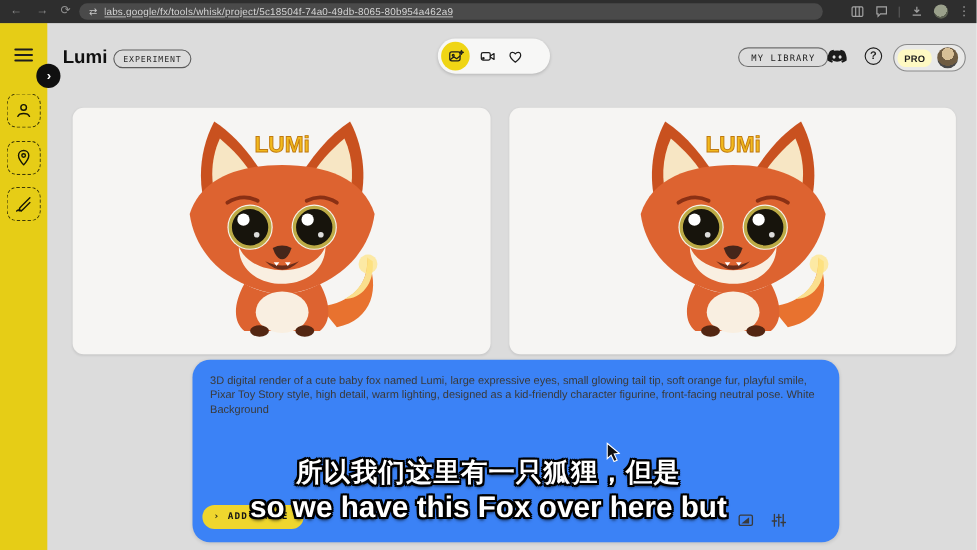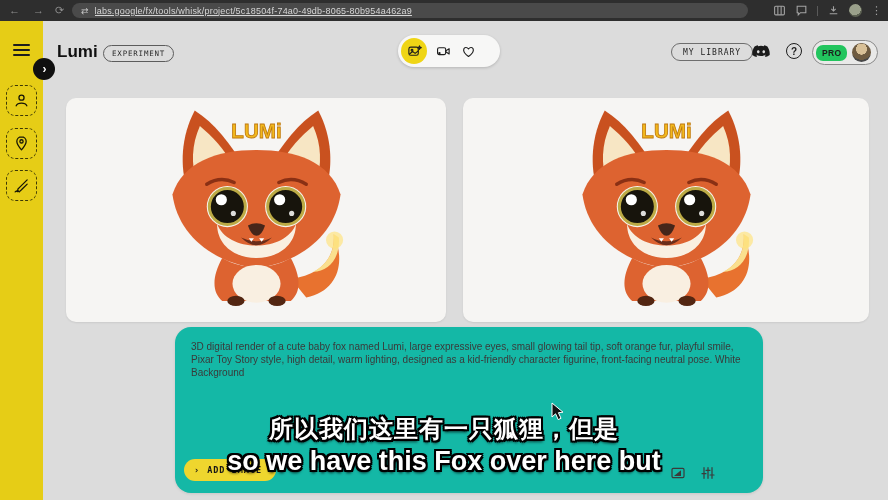--- a/index.html
+++ b/index.html
@@ -51,35 +51,35 @@
     border-radius:11px;background:transparent;padding:0 11px;font-family:"DejaVu Sans Mono",monospace;
     font-size:8px;letter-spacing:1px;color:#1d1d1d;z-index:5;cursor:pointer;}
   .discord{position:absolute;left:751px;top:44px;width:20px;height:16px;z-index:5;cursor:pointer;}
   .discord path{fill:#1b1b1b;}
   .help{position:absolute;left:786px;top:43px;width:16px;height:16px;border:1.5px solid #1d1d1d;
     border-radius:50%;display:flex;align-items:center;justify-content:center;font-size:10px;
     font-weight:700;color:#1d1d1d;box-sizing:border-box;z-index:5;cursor:pointer;}
   .pro-pill{position:absolute;left:812px;top:40px;width:66px;height:25px;border:1px solid #8a8a8a;
     border-radius:14px;display:flex;align-items:center;gap:5px;padding:0 3px;box-sizing:border-box;
     z-index:5;cursor:pointer;background:#e9e9e8;}
-  .pro-badge{background:#22c55e;border-radius:7px;font-size:8.5px;font-weight:700;color:#1c1c1c;
+  .pro-badge{background:#fef9c3;border-radius:7px;font-size:8.5px;font-weight:700;color:#1c1c1c;
     padding:3px 6px;letter-spacing:.3px;}
   .avatar{width:19px;height:19px;border-radius:50%;
     background:radial-gradient(circle at 50% 32%,#d8c097 0 34%,#6e5b41 35% 66%,#474747 67%);}
 
   
   .card{position:absolute;top:98px;height:224px;background:#f6f5f3;border-radius:10px;
     box-shadow:0 1px 2px rgba(0,0,0,.08);display:flex;align-items:center;justify-content:center;
     overflow:hidden;}
   .card-left{left:66px;width:380px;}
   .card-right{left:463px;width:406px;}
   .fox{height:206px;width:223px;}
 
   
-  .prompt-card{position:absolute;left:175px;top:327px;width:588px;height:166px;background:#14b8a6;
+  .prompt-card{position:absolute;left:175px;top:327px;width:588px;height:166px;background:#3b82f6;
     border-radius:16px;box-shadow:0 1px 3px rgba(0,0,0,.10);z-index:4;}
   .prompt-text{margin:13px 16px 0;width:560px;font-size:10px;line-height:13.2px;color:#3a3a3a;}
   .add-image-btn{position:absolute;left:9px;bottom:12px;height:22px;background:#efd62e;border:none;
     border-radius:12px;display:flex;align-items:center;gap:7px;padding:0 14px 0 10px;
     font-family:"DejaVu Sans Mono",monospace;font-size:8.5px;font-weight:700;letter-spacing:1px;
     color:#161616;cursor:pointer;}
   .prompt-actions{position:absolute;right:47px;bottom:12px;display:flex;gap:14px;}
   .pa-ic{width:16px;height:16px;cursor:pointer;}
   .pa-ic .st{stroke:#3a3a3a;fill:none;stroke-width:1.8;stroke-linecap:round;}
   .pa-ic .fl{fill:#3a3a3a;}

